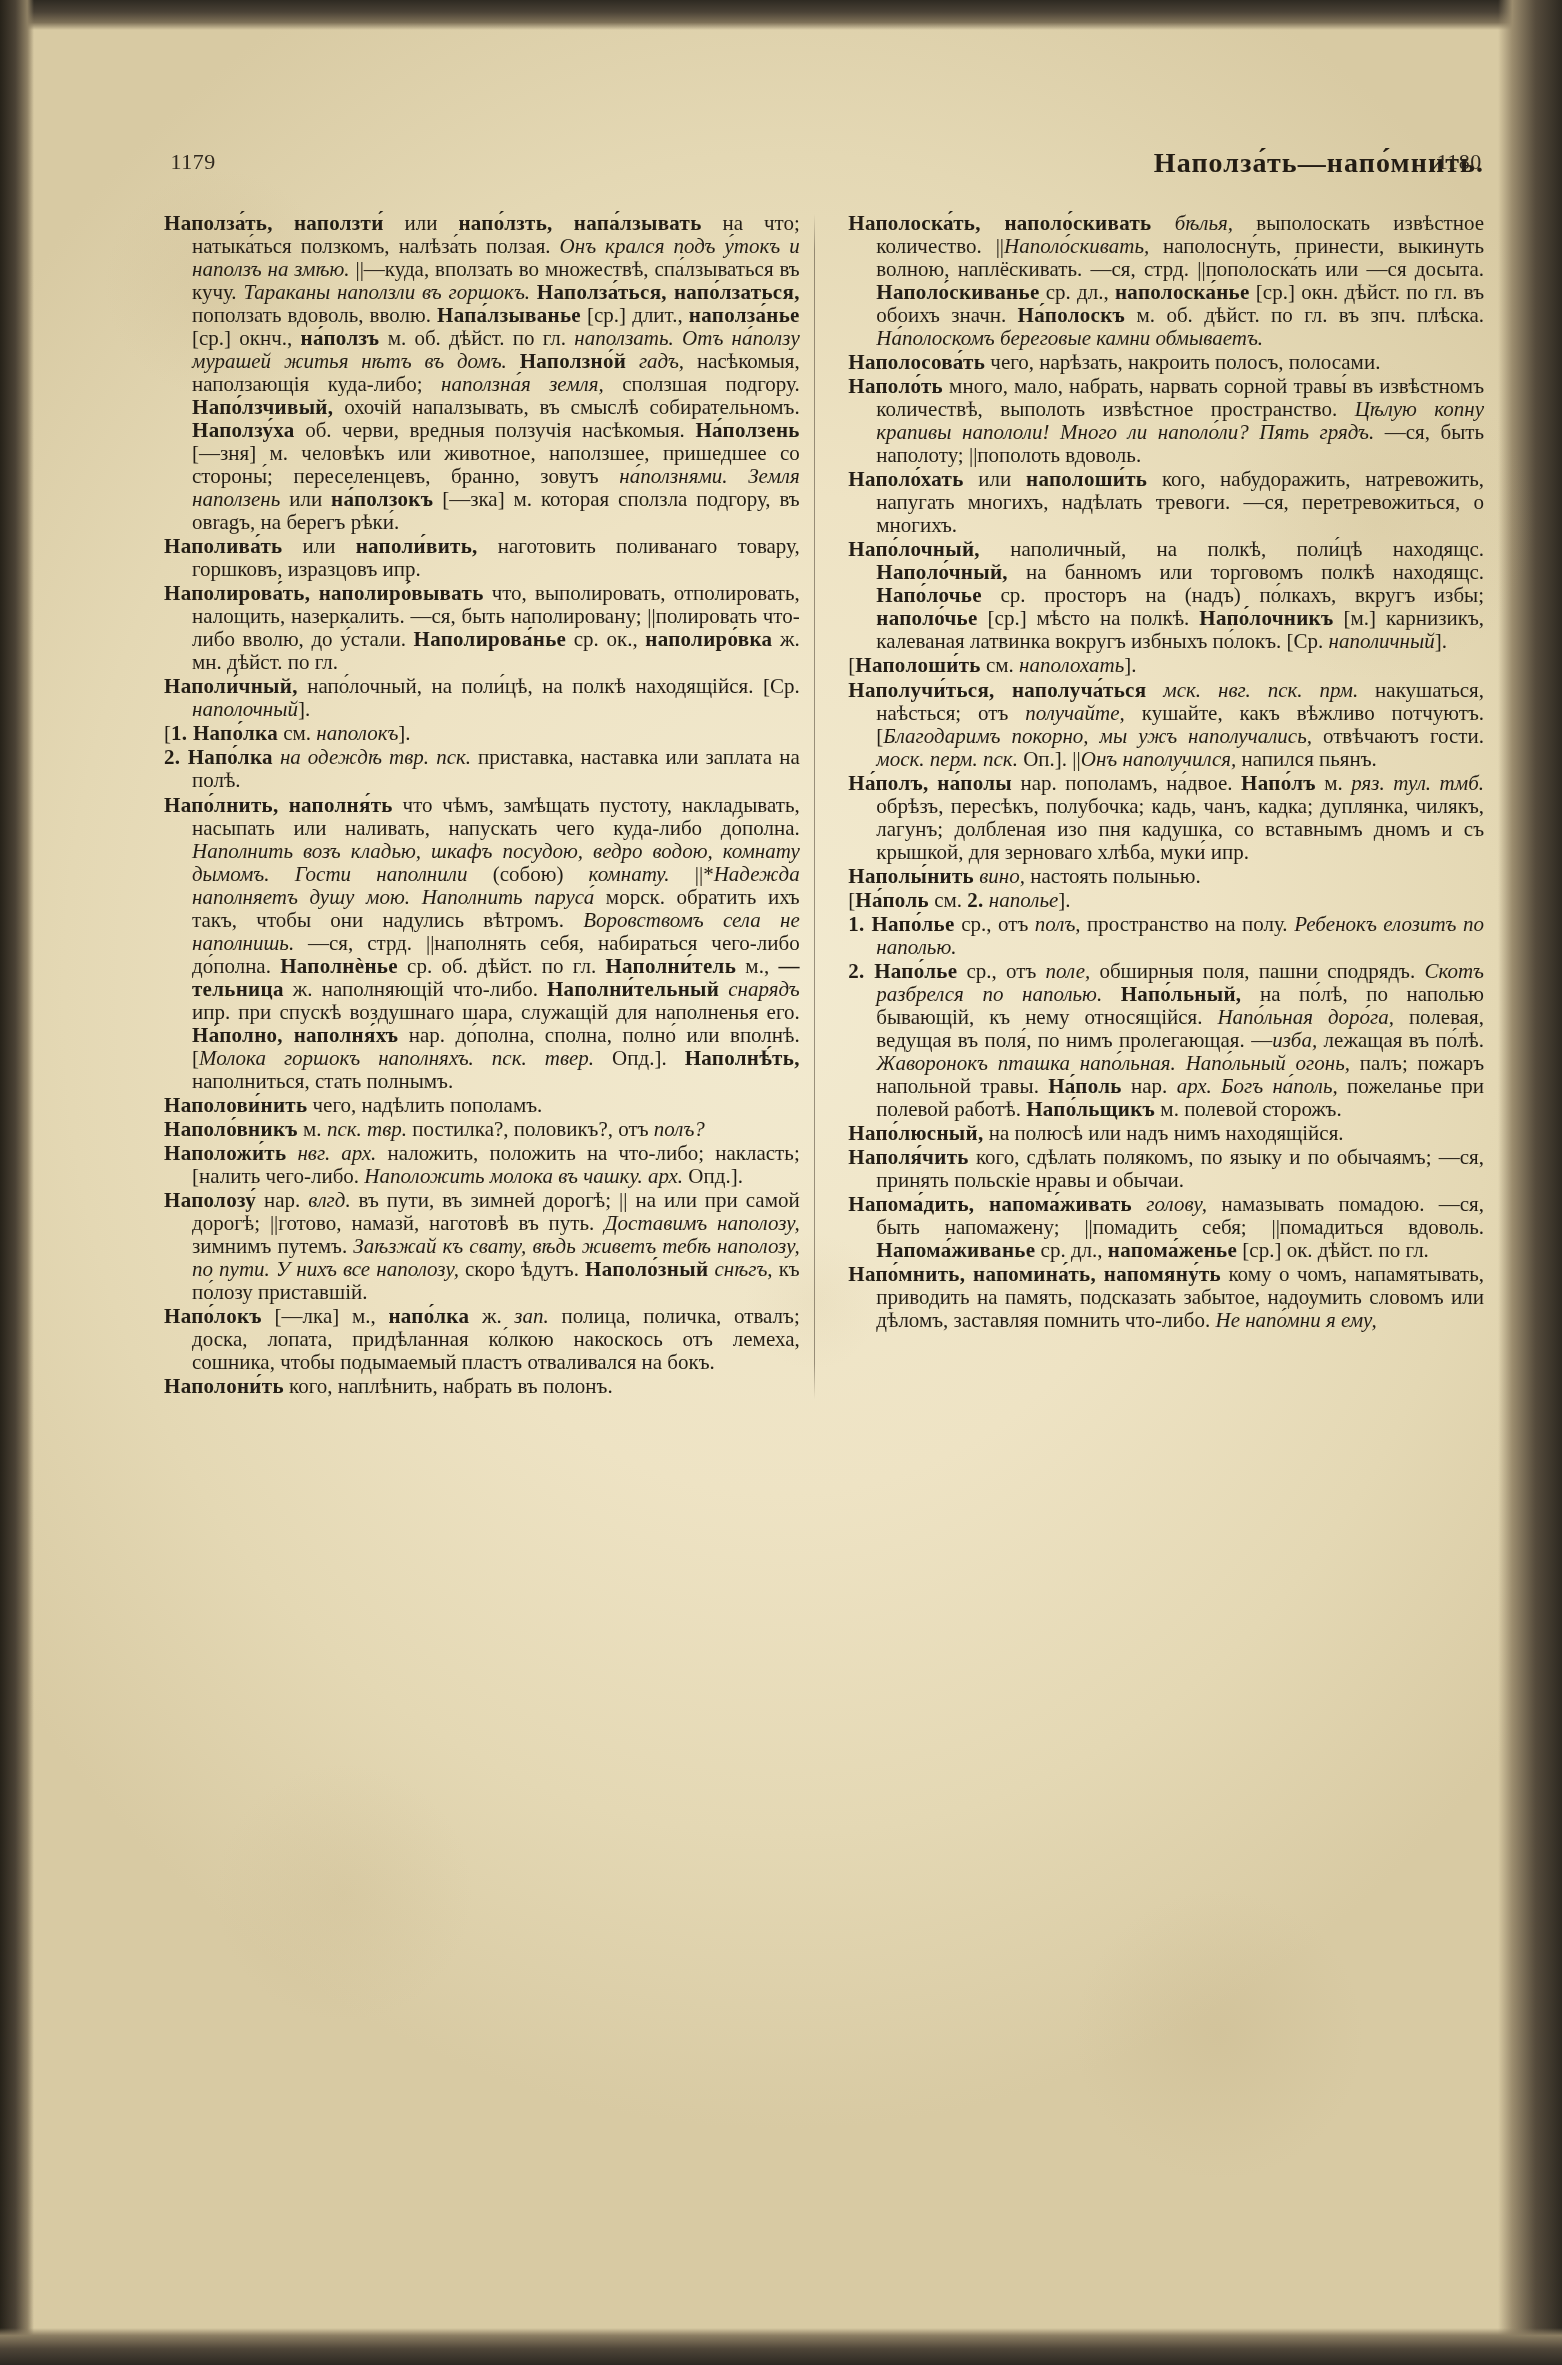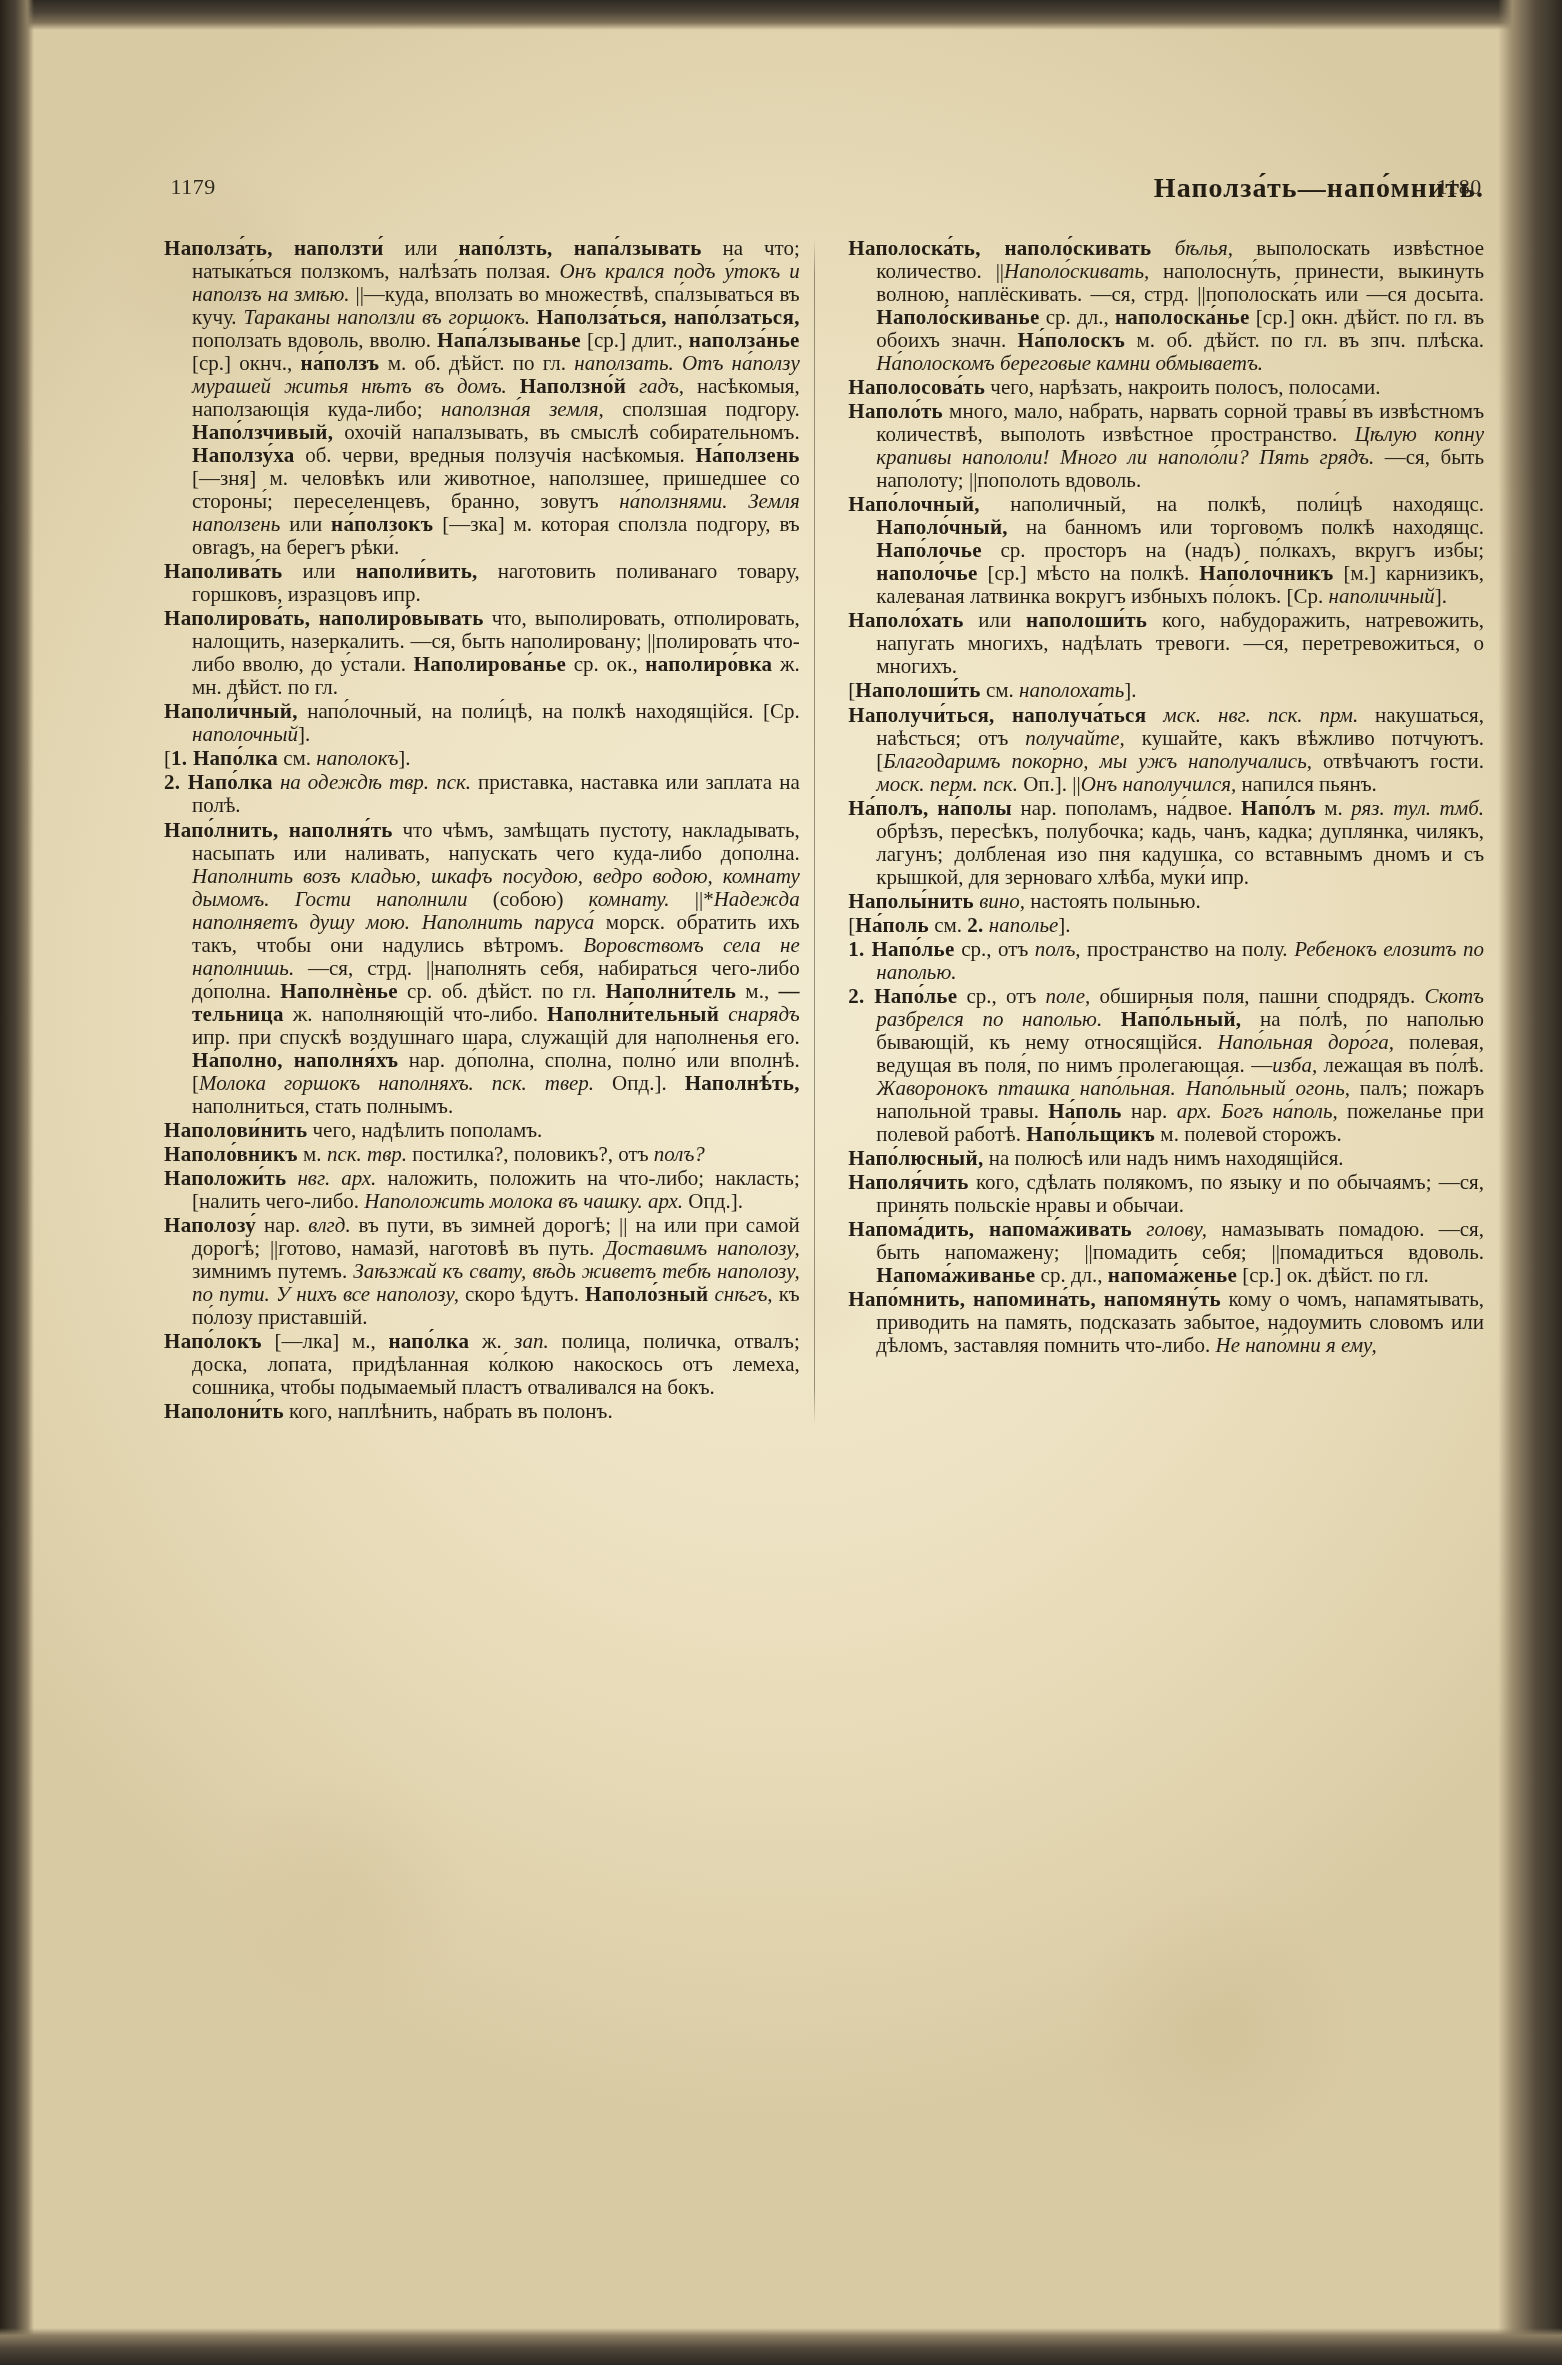--- a/index.html
+++ b/index.html
@@ -44,21 +44,21 @@
       radial-gradient(circle 229px at 88% 22%, rgba(186,166,120,.16), rgba(0,0,0,0) 70%),
       radial-gradient(circle 207px at 78% 86%, rgba(182,162,118,.17), rgba(0,0,0,0) 70%),
       radial-gradient(circle 185px at 22% 80%, rgba(188,168,124,.15), rgba(0,0,0,0) 70%),
       radial-gradient(circle 98px at 52% 55%, rgba(196,178,134,.10), rgba(0,0,0,0) 70%);
     pointer-events: none;
   }
 
   .content {
     position: absolute;
     left: 164px;
-    top: 168px;
+    top: 143px;
     width: 1320px;
   }
 
   
   .runhead {
     position: relative;
     height: 47px;
   }
   .folio {
     position: absolute;
@@ -153,22 +153,22 @@
           <p class="entry"><b>Наположи́ть</b> <i>нвг. арх.</i> наложить, положить на что-либо; накласть; [налить чего-либо. <i>Наположить молока въ чашку. арх.</i> Опд.].</p>
           <p class="entry"><b>Наполозу́</b> нар. <i>влгд.</i> въ пути, въ зимней дорогѣ; || на или при самой дорогѣ; ||готово, намазй, наготовѣ въ путь. <i>Доставимъ наполозу,</i> зимнимъ путемъ. <i>Заѣзжай къ свату, вѣдь живетъ тебѣ наполозу, по пути. У нихъ все наполозу,</i> скоро ѣдутъ. <b>Наполо́зный</b> <i>снѣгъ,</i> къ по́лозу приставшій.</p>
           <p class="entry"><b>Напо́локъ</b> [—лка] м., <b>напо́лка</b> ж. <i>зап.</i> полица, поличка, отвалъ; доска, лопата, придѣланная ко́лкою накоскось отъ лемеха, сошника, чтобы подымаемый пластъ отваливался на бокъ.</p>
           <p class="entry"><b>Наполони́ть</b> кого, наплѣнить, набрать въ полонъ.</p>
         </div>
       <div class="rule"></div>
       <div class="col right" id="col-right">
           <p class="entry"><b>Наполоска́ть, наполо́скивать</b> <i>бѣлья,</i> выполоскать извѣстное количество. ||<i>Наполо́скивать,</i> наполосну́ть, принести, выкинуть волною, наплёскивать. —ся, стрд. ||пополоска́ть или —ся досыта. <b>Наполо́скиванье</b> ср. дл., <b>наполоска́нье</b> [ср.] окн. дѣйст. по гл. въ обоихъ значн. <b>На́полоскъ</b> м. об. дѣйст. по гл. въ зпч. плѣска. <i>На́полоскомъ береговые камни обмываетъ.</i></p>
           <p class="entry"><b>Наполосова́ть</b> чего, нарѣзать, накроить полосъ, полосами.</p>
           <p class="entry"><b>Наполо́ть</b> много, мало, набрать, нарвать сорной травы́ въ извѣстномъ количествѣ, выполоть извѣстное пространство. <i>Цѣлую копну крапивы напололи! Много ли наполо́ли? Пять грядъ.</i> —ся, быть наполоту; ||пополоть вдоволь.</p>
+          <p class="entry"><b>Наполо́хать</b> или <b>наполоши́ть</b> кого, набудоражить, натревожить, напугать многихъ, надѣлать тревоги. —ся, перетревожиться, о многихъ.</p>
           <p class="entry"><b>Напо́лочный,</b> наполичный, на полкѣ, поли́цѣ находящс. <b>Наполо́чный,</b> на банномъ или торговомъ полкѣ находящс. <b>Напо́лочье</b> ср. просторъ на (надъ) по́лкахъ, вкругъ избы; <b>наполо́чье</b> [ср.] мѣсто на полкѣ. <b>Напо́лочникъ</b> [м.] карнизикъ, калеваная латвинка вокругъ избныхъ по́локъ. [Ср. <i>наполичный</i>].</p>
-          <p class="entry"><b>Наполо́хать</b> или <b>наполоши́ть</b> кого, набудоражить, натревожить, напугать многихъ, надѣлать тревоги. —ся, перетревожиться, о многихъ.</p>
           <p class="entry">[<b>Наполоши́ть</b> см. <i>наполохать</i>].</p>
           <p class="entry"><b>Наполучи́ться, наполуча́ться</b> <i>мск. нвг. пск. прм.</i> накушаться, наѣсться; отъ <i>получайте,</i> кушайте, какъ вѣжливо потчуютъ. [<i>Благодаримъ покорно, мы ужъ наполучались,</i> отвѣчаютъ гости. <i>моск. перм. пск.</i> Оп.]. ||<i>Онъ наполучился,</i> напился пьянъ.</p>
           <p class="entry"><b>На́полъ, на́полы</b> нар. пополамъ, на́двое. <b>Напо́лъ</b> м. <i>ряз. тул. тмб.</i> обрѣзъ, пересѣкъ, полубочка; кадь, чанъ, кадка; дуплянка, чилякъ, лагунъ; долбленая изо пня кадушка, со вставнымъ дномъ и съ крышкой, для зерноваго хлѣба, муки́ ипр.</p>
           <p class="entry"><b>Наполы́нить</b> <i>вино,</i> настоять полынью.</p>
           <p class="entry">[<b>На́поль</b> см. <b>2.</b> <i>наполье</i>].</p>
           <p class="entry numbered"><b>1. Напо́лье</b> ср., отъ <i>полъ,</i> пространство на полу. <i>Ребенокъ елозитъ по наполью.</i></p>
           <p class="entry numbered"><b>2. Напо́лье</b> ср., отъ <i>поле,</i> обширныя поля, пашни сподрядъ. <i>Скотъ разбрелся по наполью.</i> <b>Напо́льный,</b> на по́лѣ, по наполью бывающій, къ нему относящійся. <i>Напо́льная доро́га,</i> полевая, ведущая въ поля́, по нимъ пролегающая. —<i>изба,</i> лежащая въ по́лѣ. <i>Жаворонокъ пташка напо́льная. Напо́льный огонь,</i> палъ; пожаръ напольной травы. <b>На́поль</b> нар. <i>арх. Богъ на́поль,</i> пожеланье при полевой работѣ. <b>Напо́льщикъ</b> м. полевой сторожъ.</p>
           <p class="entry"><b>Напо́люсный,</b> на полюсѣ или надъ нимъ находящійся.</p>
           <p class="entry"><b>Наполя́чить</b> кого, сдѣлать полякомъ, по языку и по обычаямъ; —ся, принять польскіе нравы и обычаи.</p>
           <p class="entry"><b>Напома́дить, напома́живать</b> <i>голову,</i> намазывать помадою. —ся, быть напомажену; ||помадить себя; ||помадиться вдоволь. <b>Напома́живанье</b> ср. дл., <b>напома́женье</b> [ср.] ок. дѣйст. по гл.</p>

